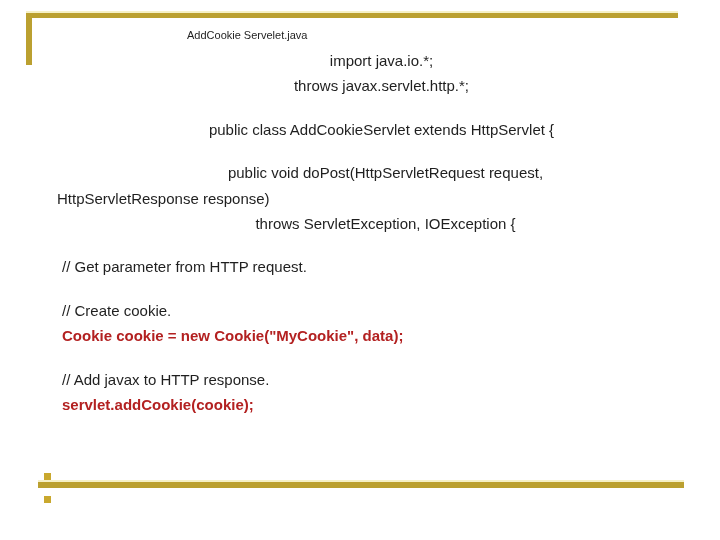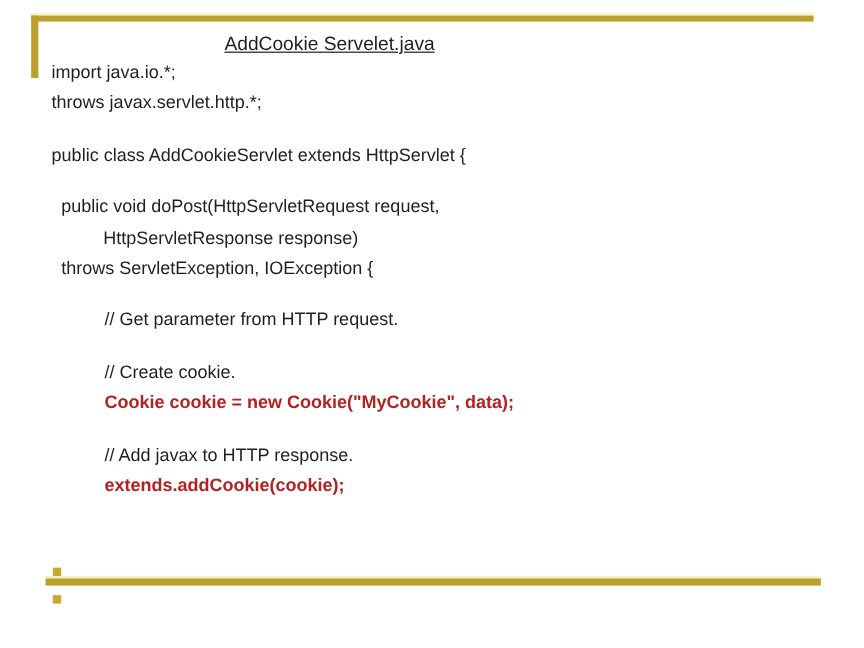--- a/index.html
+++ b/index.html
@@ -54,42 +54,41 @@
     position: absolute;
     width: 7px; height: 7px;
     background: #c9a82e;
   }
   .bullet.b1 { left: 44px; top: 473px; }
   .bullet.b2 { left: 44px; top: 496px; }
   
   .slide-title {
     position: absolute;
     left: 187px; top: 29px;
-    font-size: 16px;
+    font-size: 11px;
     color: #1f1f1f;
     white-space: pre;
-    text-decoration: underline;
   }
   .code {
     position: absolute;
     left: 0; top: 48px;
     width: 720px;
   }
   .code-line {
     height: 25.4px;
     line-height: 25.4px;
     font-size: 15px;
     white-space: pre;
     color: #1f1f1f;
   }
   .gap { height: 18px; }
-  .ind-a { padding-left: 43px; }   
-  .ind-b { padding-left: 51px; }   
-  .ind-c { padding-left: 86px; }   
-  .ind-d { padding-left: 62px; margin-left: 25px; }   
+  .ind-a { padding-left: 43px; text-align: center; }   
+  .ind-b { padding-left: 51px; text-align: center; }   
+  .ind-c { padding-left: 57px; }   
+  .ind-d { padding-left: 62px; }   
   .hl {
     color: #b32121;
     font-weight: bold;
   }
 </style>
 </head>
 <body>
 
 <div class="slide">
 
@@ -108,21 +107,21 @@
     <div class="code-line ind-b">public void doPost(HttpServletRequest request,</div>
     <div class="code-line ind-c">HttpServletResponse response)</div>
     <div class="code-line ind-b">throws ServletException, IOException {</div>
     <div class="gap"></div>
     <div class="code-line ind-d">// Get parameter from HTTP request.</div>
     <div class="gap"></div>
     <div class="code-line ind-d">// Create cookie.</div>
     <div class="code-line ind-d hl">Cookie cookie = new Cookie("MyCookie", data);</div>
     <div class="gap"></div>
     <div class="code-line ind-d">// Add javax to HTTP response.</div>
-    <div class="code-line ind-d hl">extends.addCookie(cookie);</div>
+    <div class="code-line ind-d hl">servlet.addCookie(cookie);</div>
   </div>
 
   <div class="bullet b1"></div>
   <div class="bottom-pale-line"></div>
   <div class="bottom-gold-line"></div>
   <div class="bullet b2"></div>
 
 </div>
 
 </body></html>

